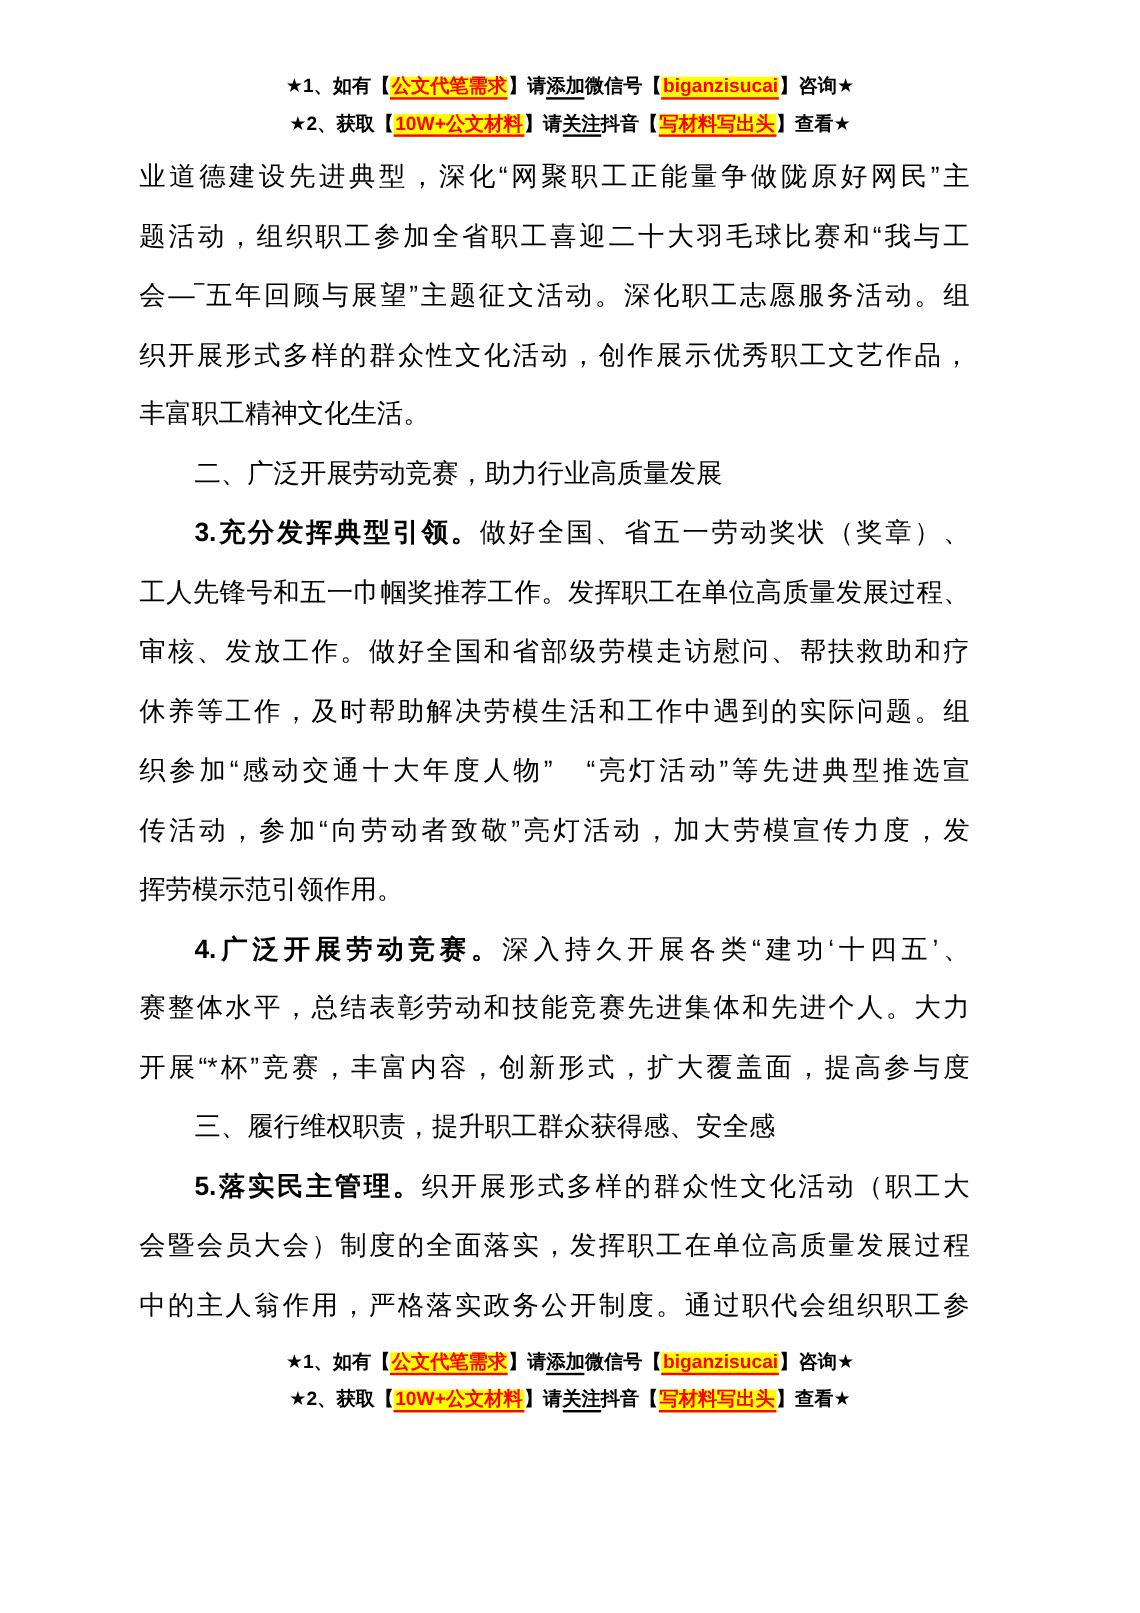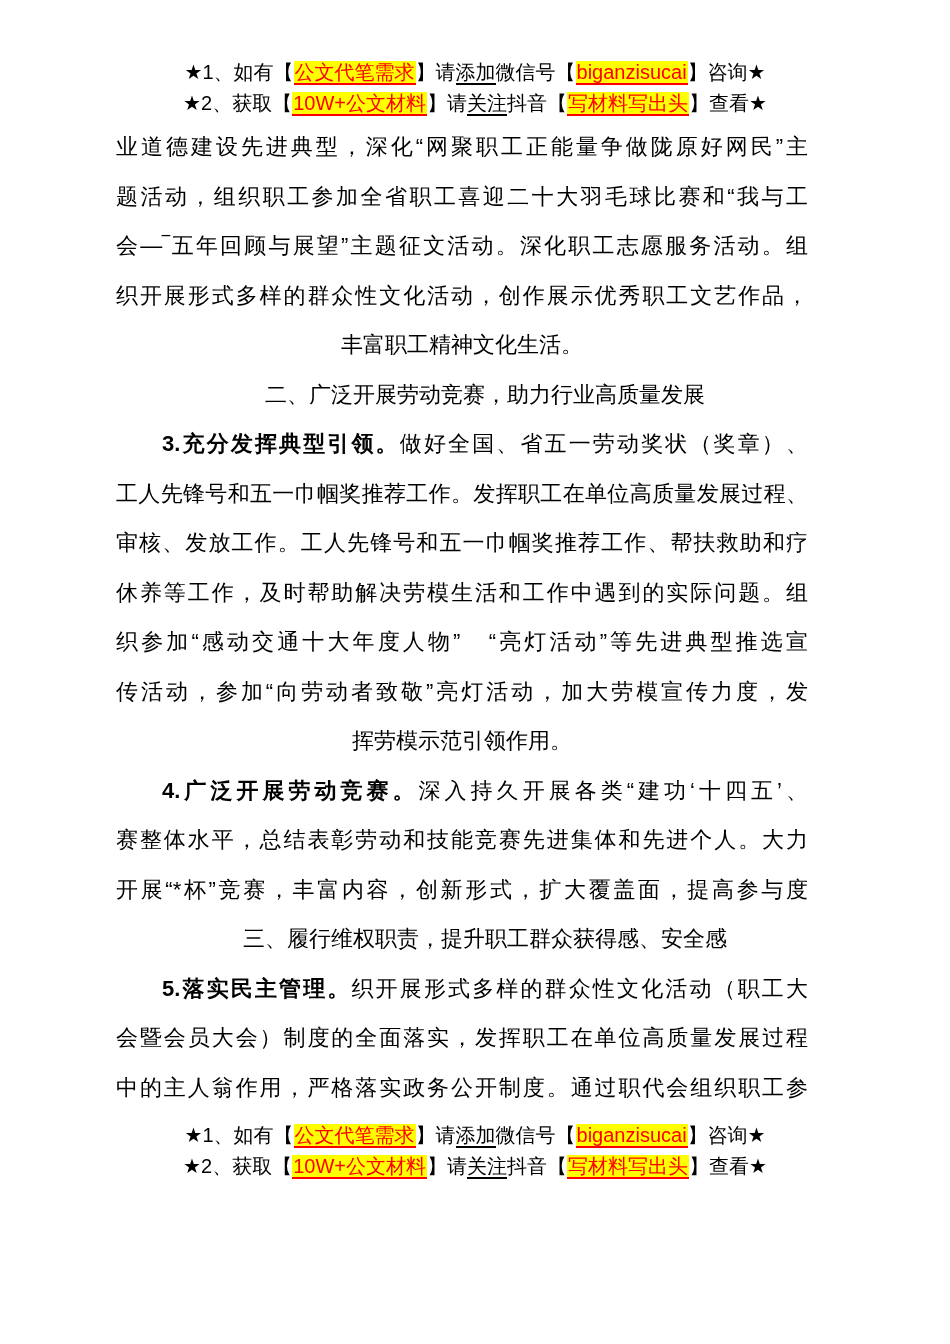--- a/index.html
+++ b/index.html
@@ -11,22 +11,22 @@
     width: 950px;
     height: 1344px;
     overflow: hidden;
     font-family: "Liberation Sans", "DejaVu Sans", sans-serif;
     color: var(--ink, #000000);
   }
   
   .ads {
     width: 950px;
     text-align: center;
-    font-weight: 400;
-    font-size: 20px;
+    font-weight: 700;
+    font-size: 16px;
     line-height: 31px;
     white-space: nowrap;
   }
   .ads-top { margin-top: 57px; }
   .ads-bottom { margin-top: 8px; }
   .ad-line { height: 31px; }
   .ads .hl {
     color: var(--red, #ff0000);
     background: var(--hl, #ffff00);
     border-bottom: 2px solid var(--red, #ff0000);
@@ -38,21 +38,20 @@
   
   .doc {
     margin: 3px 125px 0 116px;
     width: 692px;
     font-size: 22px;
   }
   .doc .line {
     height: 49.5px;
     line-height: 49.5px;
     overflow: hidden;
-    text-align: center;
   }
   .doc .line.fill {
     text-align: justify;
     text-align-last: justify;
   }
   .doc .line.indent {
     padding-left: 46px;
   }
   .doc .b {
     font-weight: 700;
@@ -68,21 +67,21 @@
 
 <main class="doc">
     <div class="line fill"><span>业道德建设先进典型，深化“网聚职工正能量争做陇原好网民”主</span></div>
     <div class="line fill"><span>题活动，组织职工参加全省职工喜迎二十大羽毛球比赛和“我与工</span></div>
     <div class="line fill"><span>会—‾五年回顾与展望”主题征文活动。深化职工志愿服务活动。组</span></div>
     <div class="line fill"><span>织开展形式多样的群众性文化活动，创作展示优秀职工文艺作品，</span></div>
     <div class="line"><span>丰富职工精神文化生活。</span></div>
     <div class="line indent"><span>二、广泛开展劳动竞赛，助力行业高质量发展</span></div>
     <div class="line fill indent"><span class="b">3.充分发挥典型引领。</span><span>做好全国、省五一劳动奖状（奖章）、</span></div>
     <div class="line fill"><span>工人先锋号和五一巾帼奖推荐工作。发挥职工在单位高质量发展过程、</span></div>
-    <div class="line fill"><span>审核、发放工作。工人先锋号和五一巾帼奖推荐工作、帮扶救助和疗</span></div>
+    <div class="line fill"><span>审核、发放工作。做好全国和省部级劳模走访慰问、帮扶救助和疗</span></div>
     <div class="line fill"><span>休养等工作，及时帮助解决劳模生活和工作中遇到的实际问题。组</span></div>
     <div class="line fill"><span>织参加“感动交通十大年度人物”　“亮灯活动”等先进典型推选宣</span></div>
     <div class="line fill"><span>传活动，参加“向劳动者致敬”亮灯活动，加大劳模宣传力度，发</span></div>
     <div class="line"><span>挥劳模示范引领作用。</span></div>
     <div class="line fill indent"><span class="b">4.广泛开展劳动竞赛。</span><span>深入持久开展各类“建功‘十四五’、</span></div>
     <div class="line fill"><span>赛整体水平，总结表彰劳动和技能竞赛先进集体和先进个人。大力</span></div>
     <div class="line fill"><span>开展“*杯”竞赛，丰富内容，创新形式，扩大覆盖面，提高参与度</span></div>
     <div class="line indent"><span>三、履行维权职责，提升职工群众获得感、安全感</span></div>
     <div class="line fill indent"><span class="b">5.落实民主管理。</span><span>织开展形式多样的群众性文化活动（职工大</span></div>
     <div class="line fill"><span>会暨会员大会）制度的全面落实，发挥职工在单位高质量发展过程</span></div>

